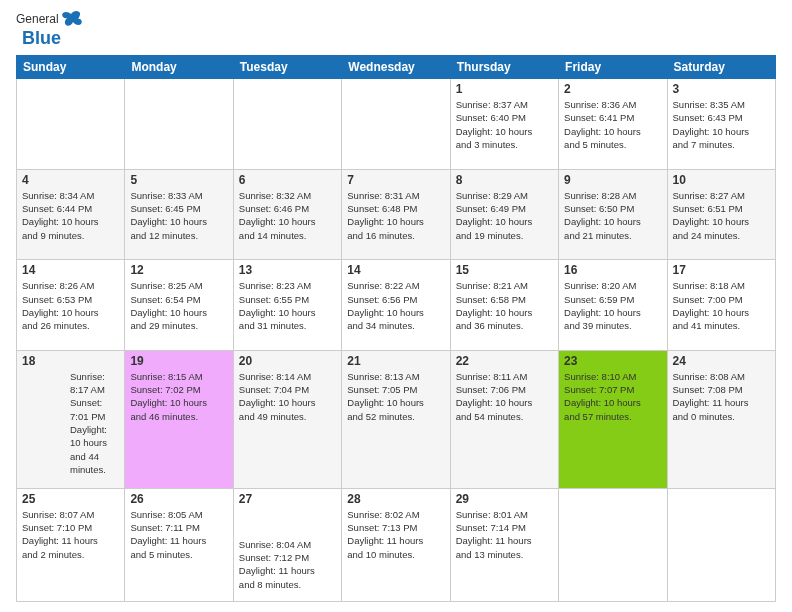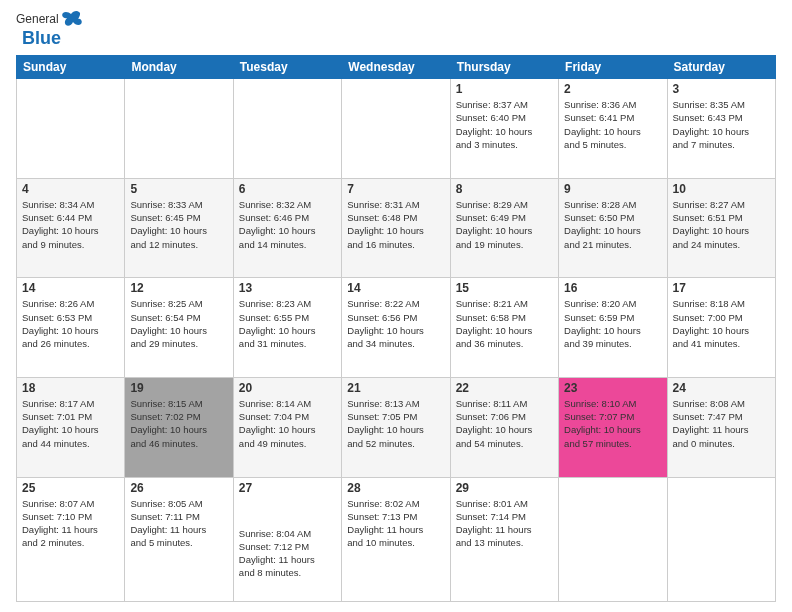--- a/index.html
+++ b/index.html
@@ -244,26 +244,26 @@
               <span class="day-num">17</span>
               <div class="day-info" style="white-space: pre-line;">Sunrise: 8:18 AM
 Sunset: 7:00 PM
 Daylight: 10 hours
 and 41 minutes.</div>
             </td>
           </tr>
           <tr>
             <td style="background: rgb(245, 245, 245);">
               <span class="day-num">18</span>
-              <div class="day-info" style="white-space: pre-line;">Sunrise: 8:17 AM
+              <div class="day-info" style="white-space: pre-line; margin-left: 48px;">Sunrise: 8:17 AM
 Sunset: 7:01 PM
 Daylight: 10 hours
 and 44 minutes.</div>
             </td>
-            <td style="background: #a3a3a3;">
+            <td style="background: #f0abfc;">
               <span class="day-num">19</span>
               <div class="day-info" style="white-space: pre-line;">Sunrise: 8:15 AM
 Sunset: 7:02 PM
 Daylight: 10 hours
 and 46 minutes.</div>
             </td>
             <td style="background: rgb(245, 245, 245);">
               <span class="day-num">20</span>
               <div class="day-info" style="white-space: pre-line;">Sunrise: 8:14 AM
 Sunset: 7:04 PM
@@ -277,31 +277,31 @@
 Daylight: 10 hours
 and 52 minutes.</div>
             </td>
             <td style="background: rgb(245, 245, 245);">
               <span class="day-num">22</span>
               <div class="day-info" style="white-space: pre-line;">Sunrise: 8:11 AM
 Sunset: 7:06 PM
 Daylight: 10 hours
 and 54 minutes.</div>
             </td>
-            <td style="background: #ec4899;">
+            <td style="background: #84cc16;">
               <span class="day-num">23</span>
               <div class="day-info" style="white-space: pre-line;">Sunrise: 8:10 AM
 Sunset: 7:07 PM
 Daylight: 10 hours
 and 57 minutes.</div>
             </td>
             <td style="background: rgb(245, 245, 245);">
               <span class="day-num">24</span>
               <div class="day-info" style="white-space: pre-line;">Sunrise: 8:08 AM
-Sunset: 7:47 PM
+Sunset: 7:08 PM
 Daylight: 11 hours
 and 0 minutes.</div>
             </td>
           </tr>
           <tr>
             <td>
               <span class="day-num">25</span>
               <div class="day-info" style="white-space: pre-line;">Sunrise: 8:07 AM
 Sunset: 7:10 PM
 Daylight: 11 hours

